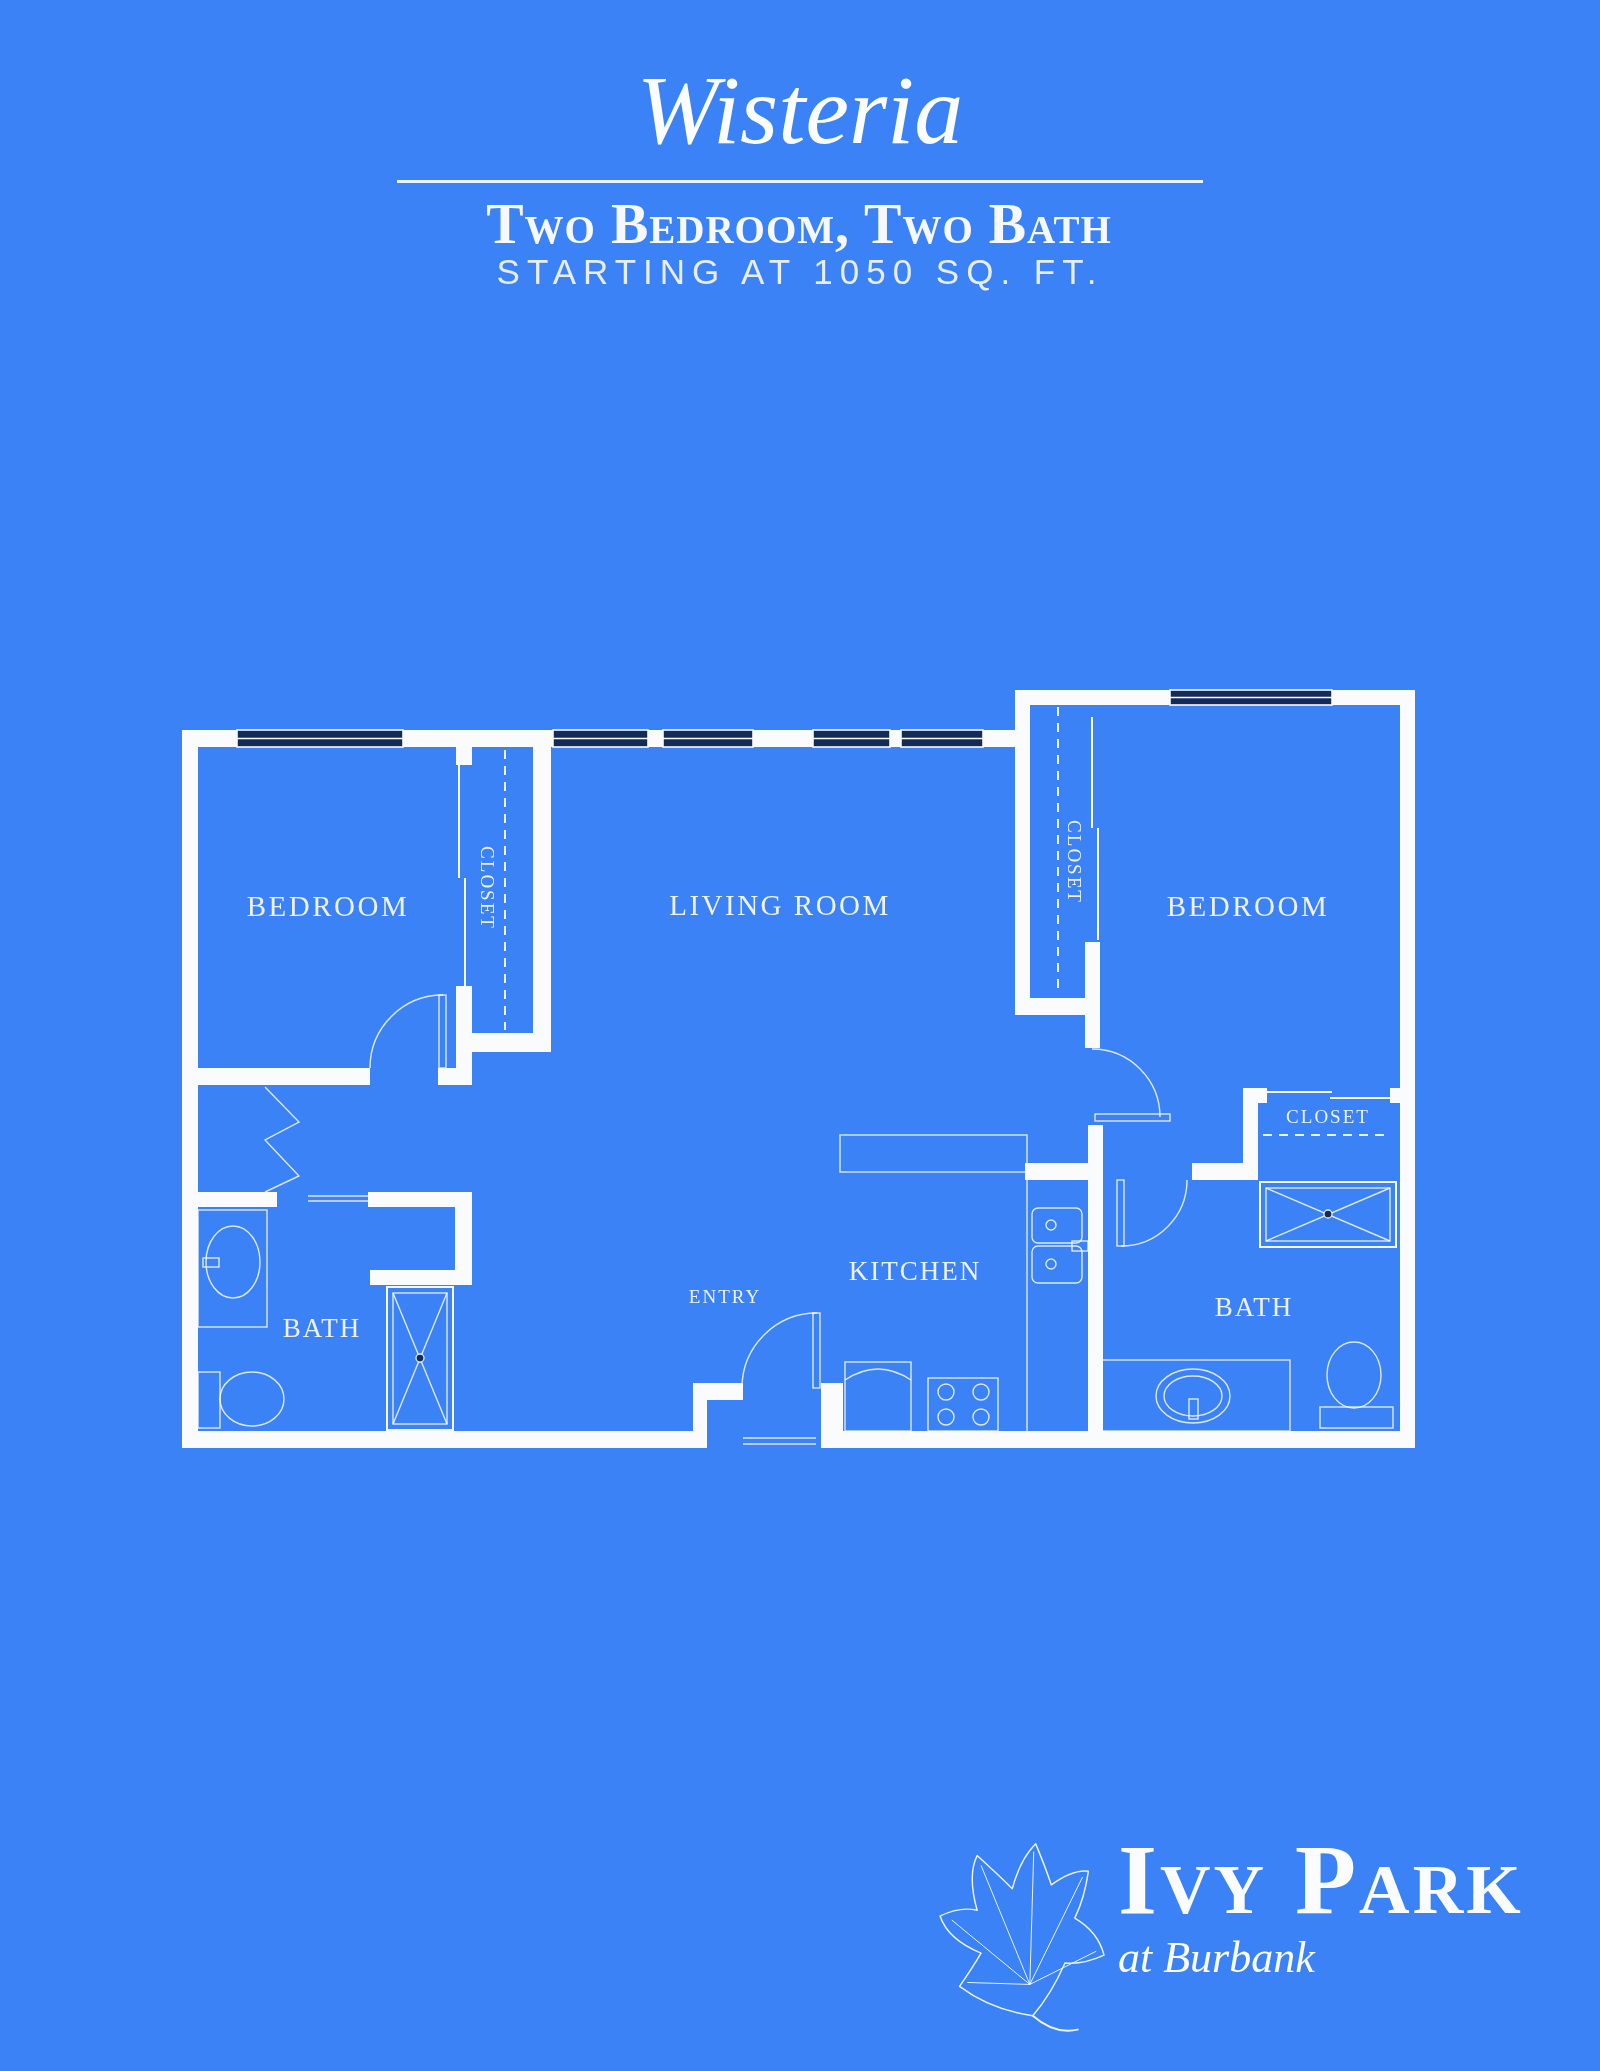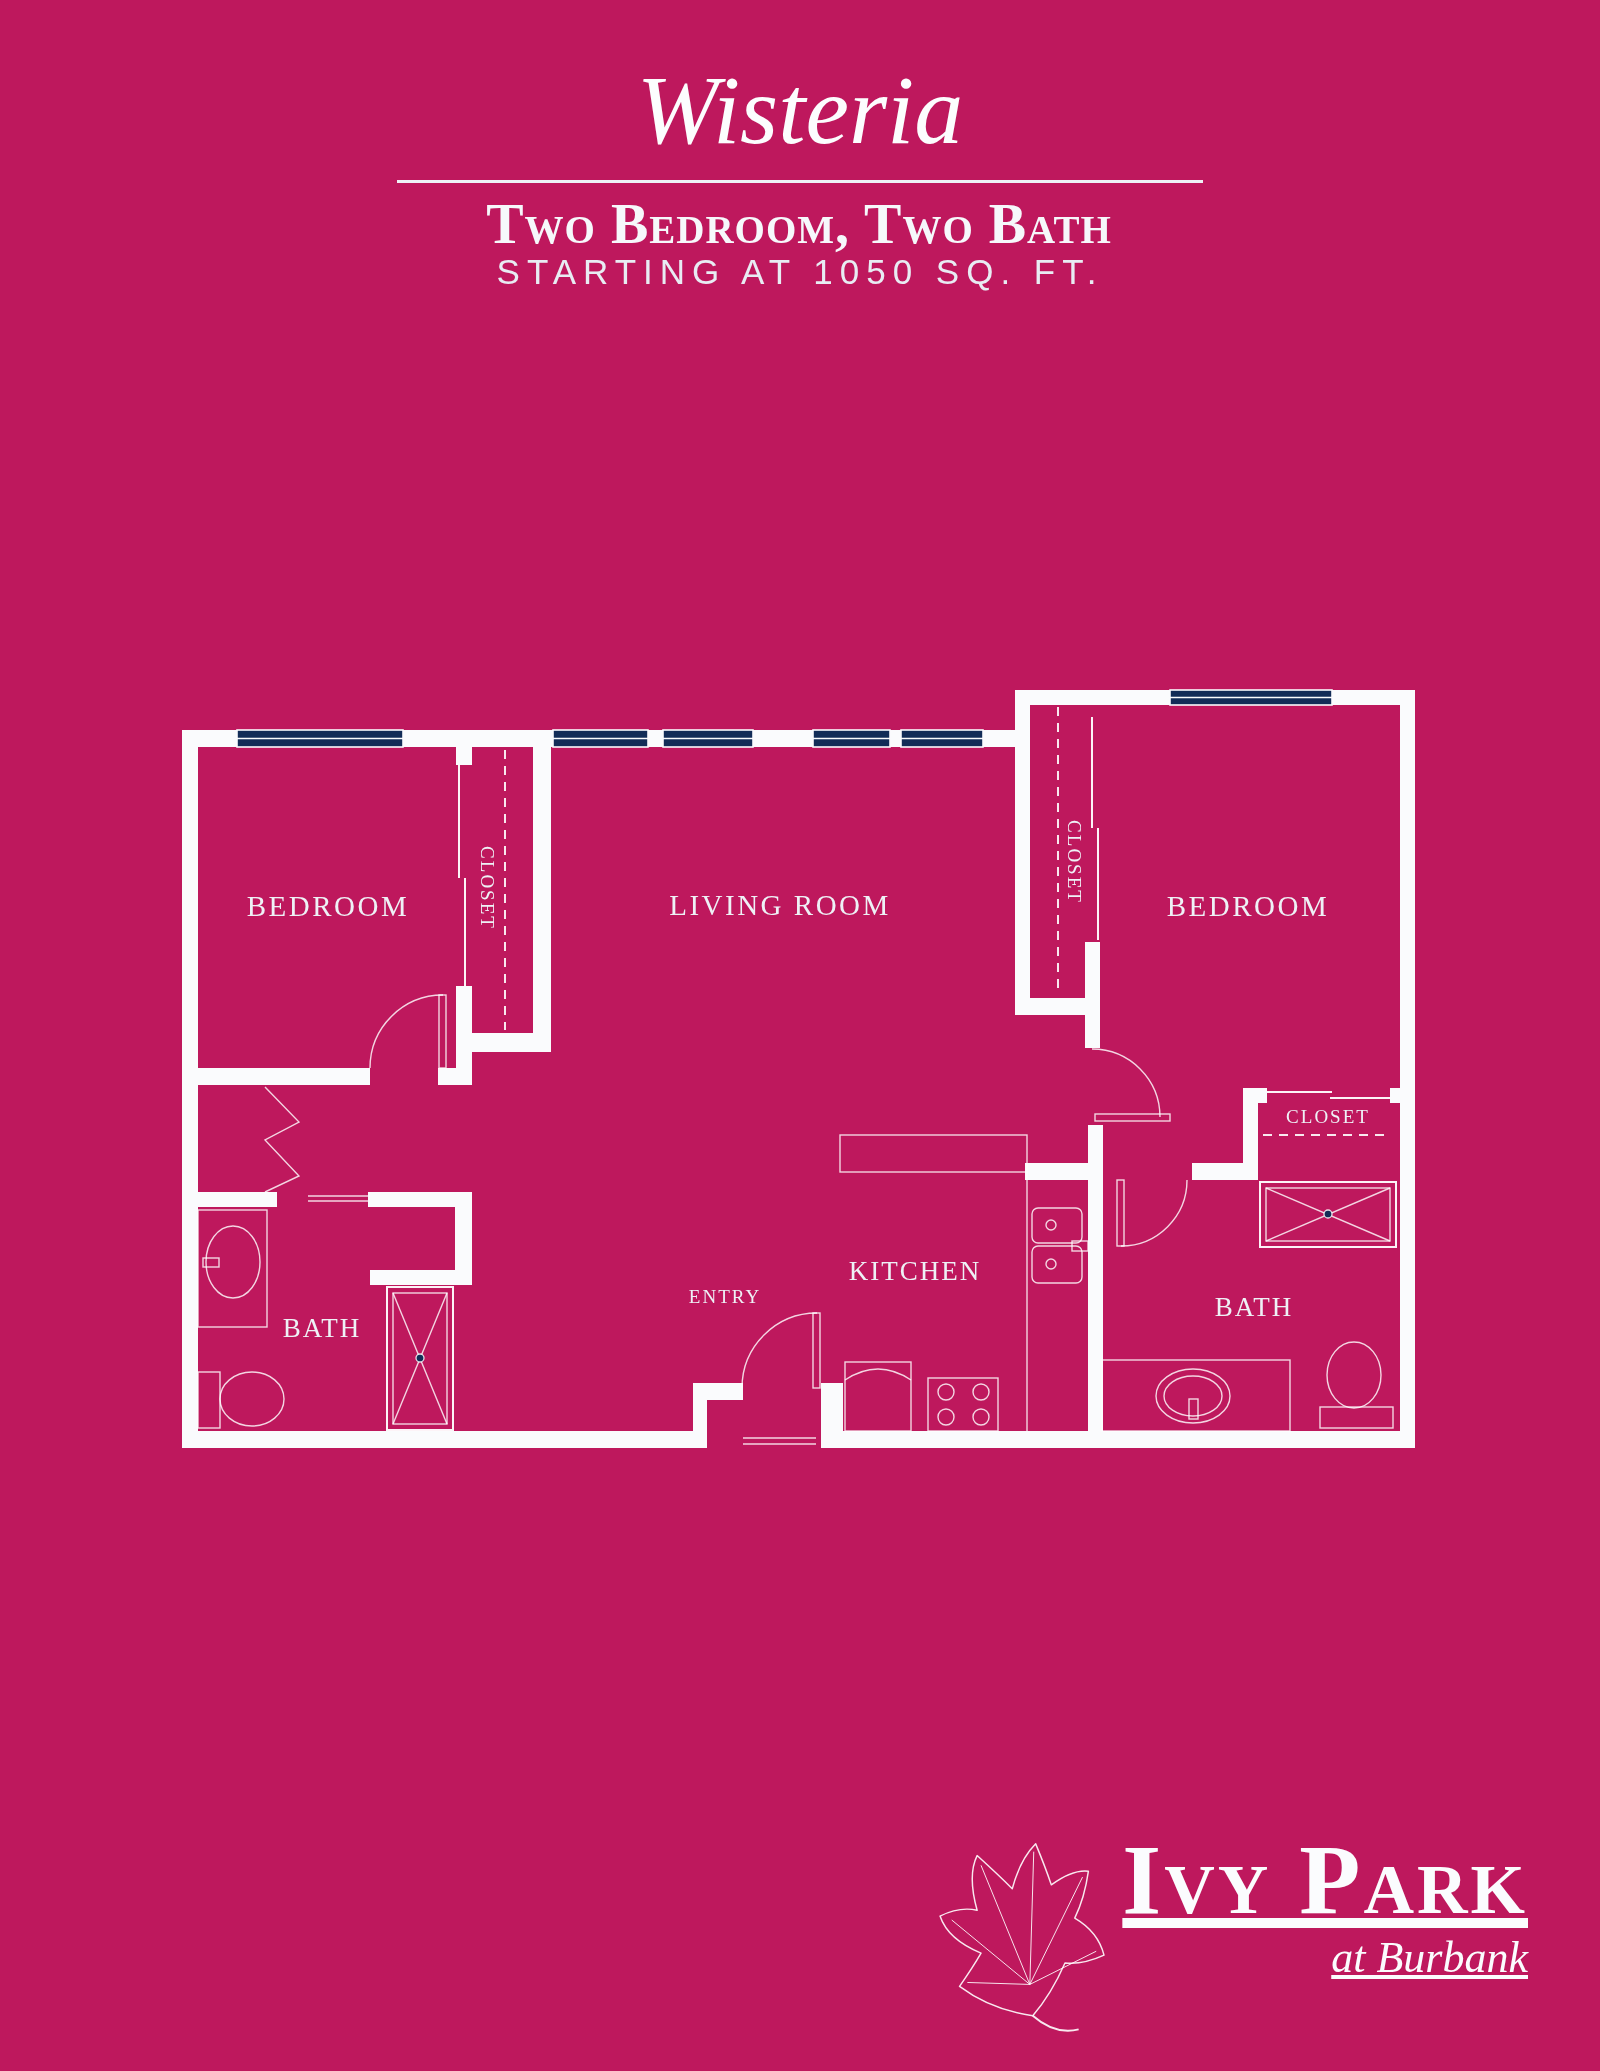--- a/index.html
+++ b/index.html
@@ -1,19 +1,19 @@
 <!DOCTYPE html>
 <html><head>
 <meta charset="utf-8">
 <style>
   html,body{margin:0;padding:0;background:#122c57;}
   .page{
     position:relative;
     width:1600px;height:2071px;
-    background:#be185d;
+    background:#3b82f6;
     overflow:hidden;
     font-family:"Liberation Serif",serif;
   }
   
   .header{
     position:absolute;top:58px;left:0;width:1600px;
     text-align:center;color:#fcfdfe;
   }
   .plan-title{
     margin:0;
@@ -47,21 +47,21 @@
   .thin2{stroke:rgba(255,255,255,0.95);stroke-width:2;fill:none;}
   .dash{stroke:rgba(255,255,255,0.9);stroke-width:2;fill:none;stroke-dasharray:9 7;}
   .drain{fill:#122c57;stroke:rgba(255,255,255,0.85);stroke-width:1.3;}
   .lbl{font-family:"Liberation Serif",serif;fill:#eef1f6;}
   .lbl-lg{font-size:29px;letter-spacing:2.5px;}
   .lbl-md{font-size:27px;letter-spacing:2px;}
   .lbl-sm{font-size:19px;letter-spacing:2px;}
   
   .logo{position:absolute;left:900px;top:1830px;width:640px;height:220px;}
   .leaf{position:absolute;left:28px;top:8px;}
-  .logo-text{position:absolute;left:218px;top:0;width:410px;text-align:right;color:#fbfcfe;text-decoration:underline;}
+  .logo-text{position:absolute;left:218px;top:0;width:410px;text-align:left;color:#fbfcfe;}
   .logo-brand{
     font-family:"Liberation Serif",serif;
     font-variant:small-caps;font-weight:600;
     font-size:100px;line-height:1.0;letter-spacing:3px;
     white-space:nowrap;
   }
   .logo-tagline{
     font-family:"Liberation Serif",serif;
     font-style:italic;font-weight:400;
     font-size:44px;line-height:1.0;margin-top:6px;

